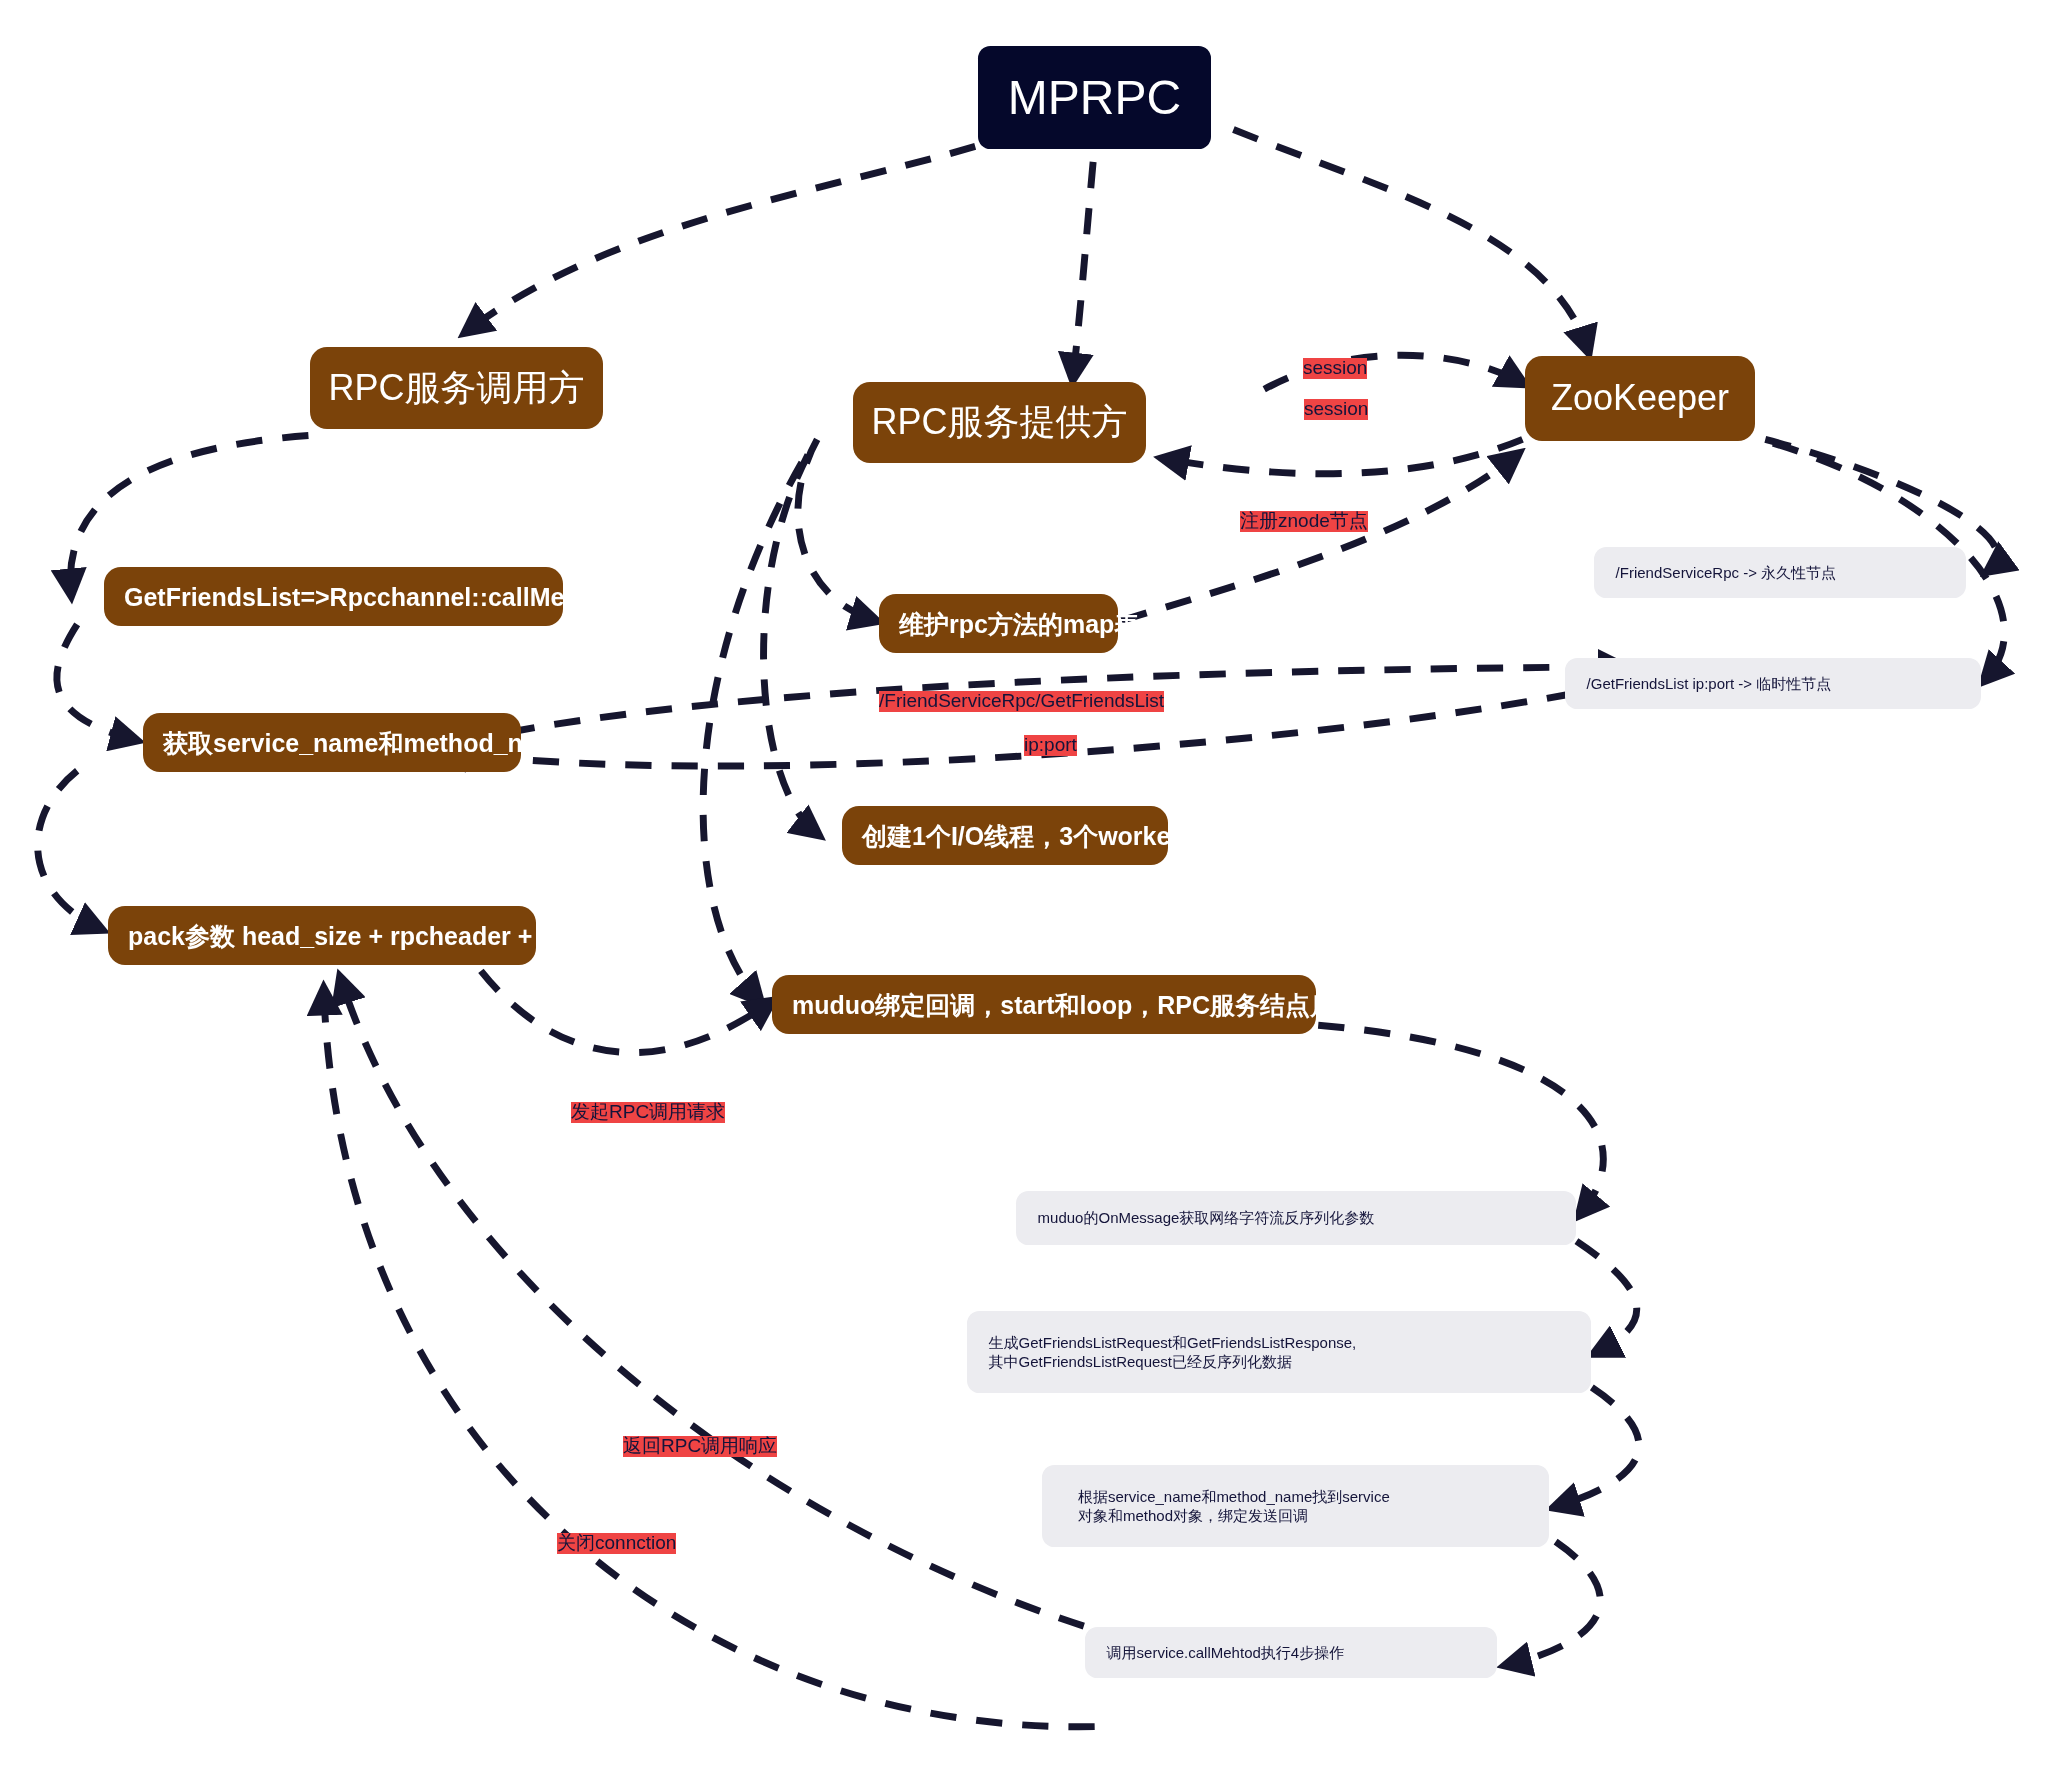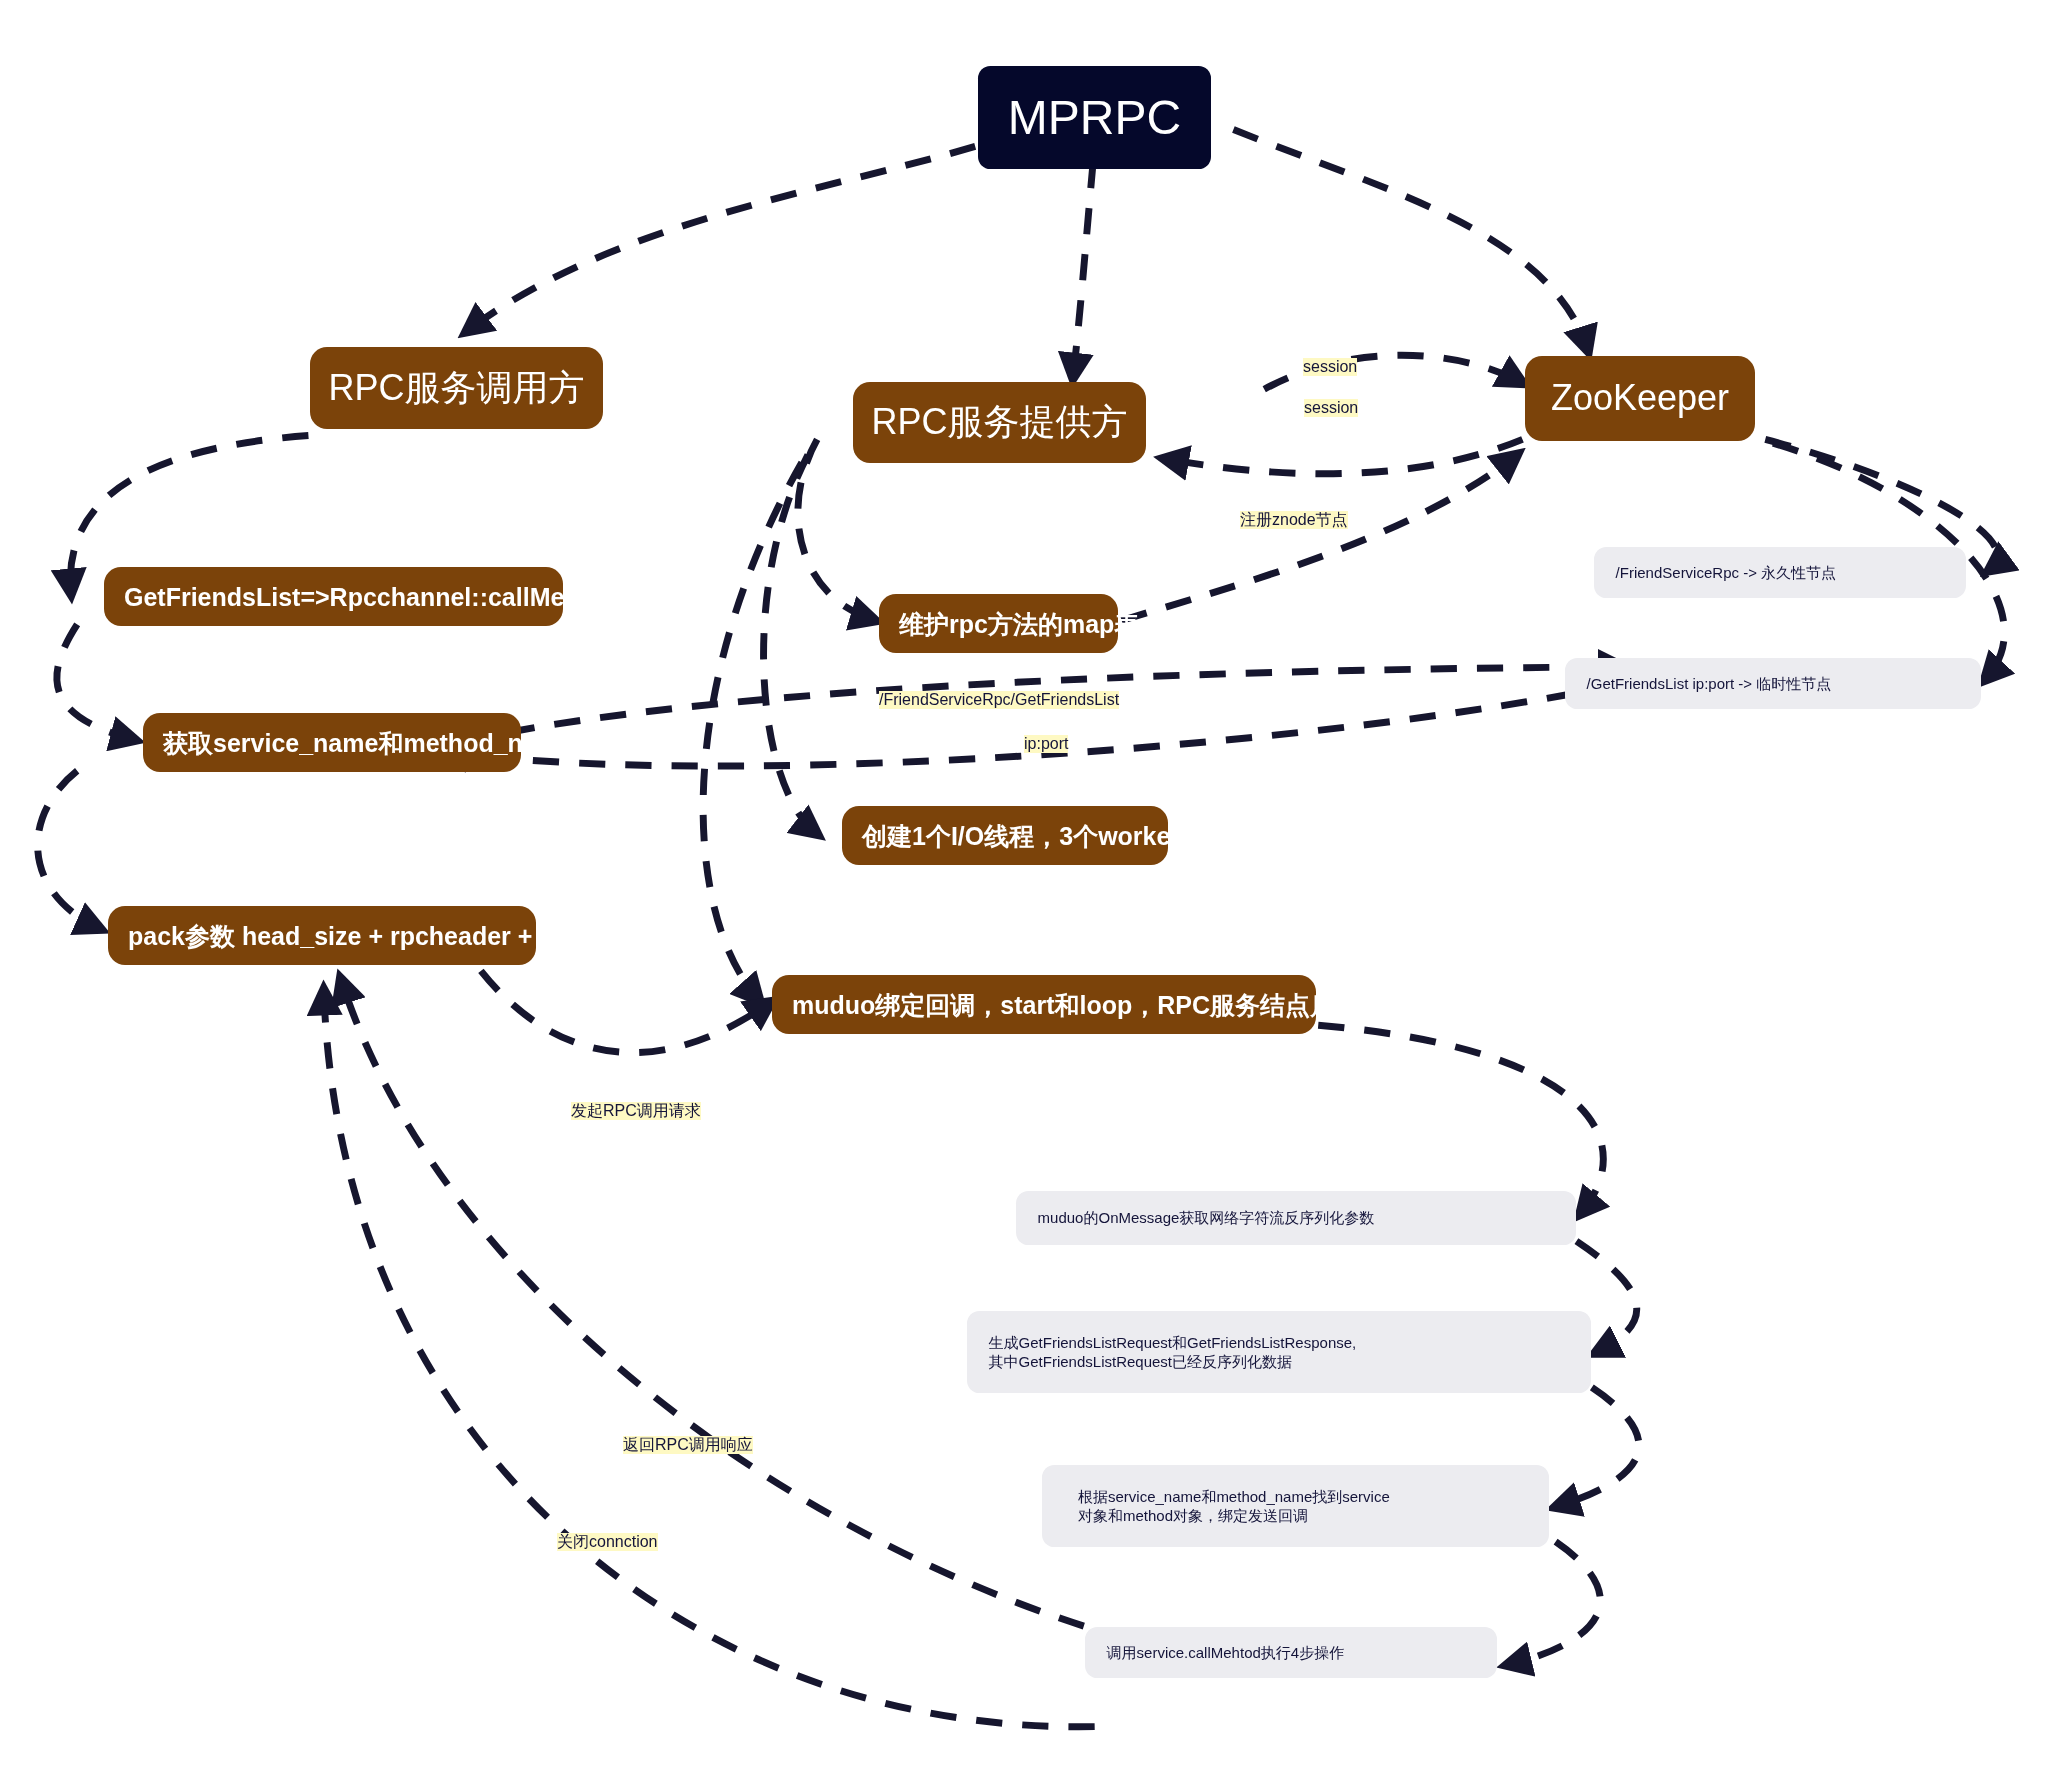--- a/index.html
+++ b/index.html
@@ -41,21 +41,20 @@
     white-space: pre;
     line-height: 1.28;
   }
   .node-root {
     background: #05082b;
     color: #ffffff;
     font-size: 48px;
     font-weight: 400;
     justify-content: center;
     border-radius: 12.3px;
-    margin-top: 20px;
   }
   .node-brown {
     background: #7b430a;
     color: #ffffff;
     font-weight: 700;
     border-radius: 17px;
     padding: 0 20px;
   }
   .node-brown-big {
     font-size: 36px;
@@ -68,24 +67,24 @@
     background: #ececf0;
     color: #14143a;
     font-weight: 400;
     font-size: 15px;
     border-radius: 12.3px;
     padding: 0 21.6px;
   }
   .edge-label {
     position: absolute;
     color: #14143a;
-    font-size: 16px;
+    font-size: 19px;
     font-weight: 400;
     white-space: pre;
-    background: #fef9c3;
+    background: #ef4444;
     line-height: 1.1;
   }
 </style>
 </head>
 <body>
 
 <div id="canvas">
 
   <svg id="edges" viewBox="0 0 2680 2317" width="2066" height="1786">
     <defs>

